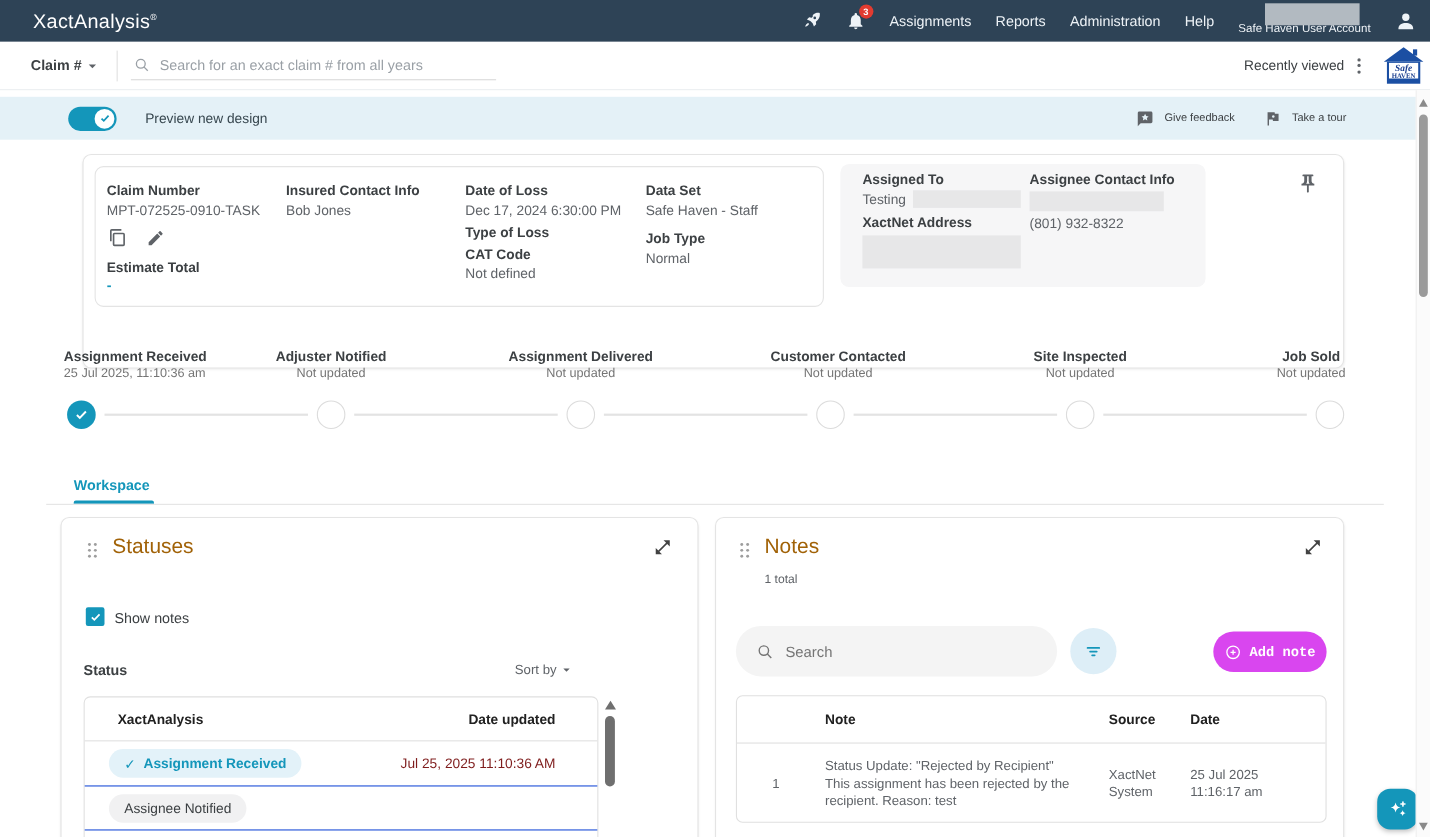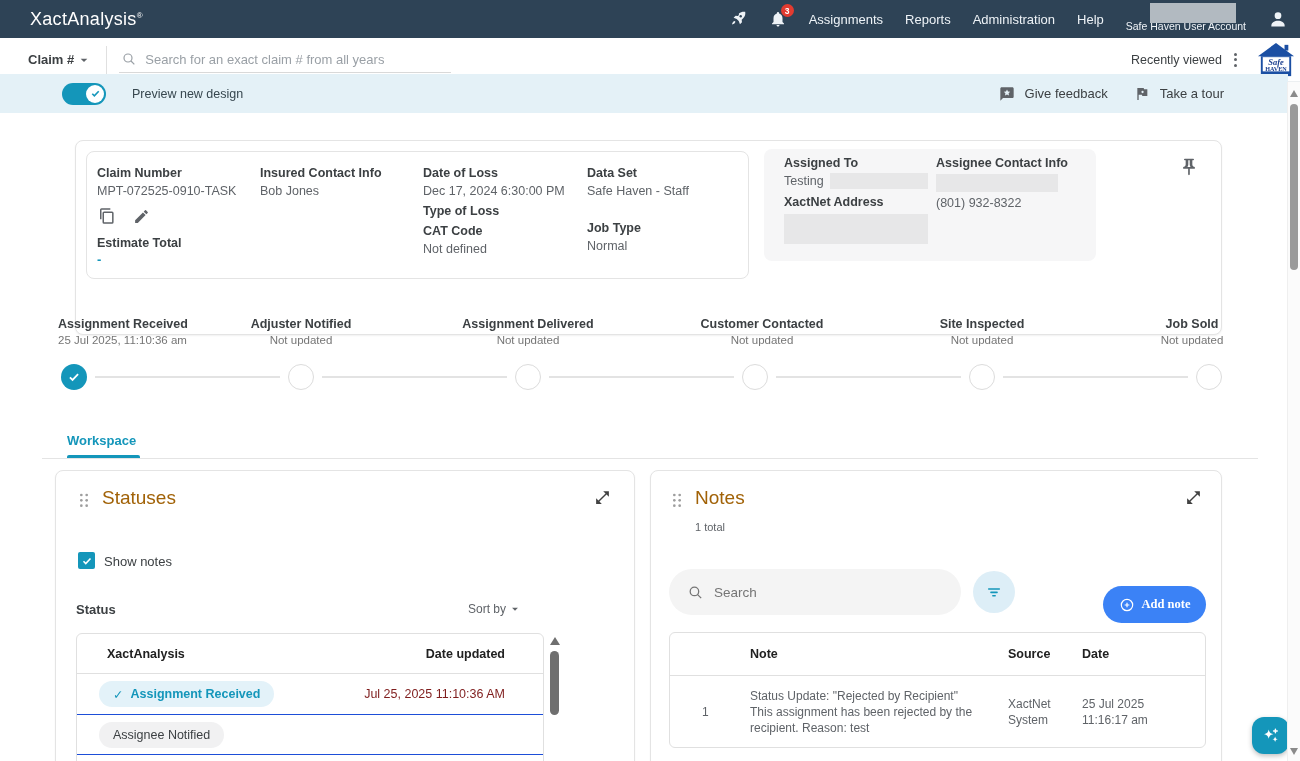--- a/index.html
+++ b/index.html
@@ -27,28 +27,28 @@
                display:flex; align-items:center; padding-left:28px; border-bottom:1px solid #eceff1; }
   .claim-select { display:flex; align-items:center; gap:2px; font-size:13px; font-weight:700; color:#3c4043; cursor:pointer; }
   .vdivider { width:1px; height:28px; background:#e0e0e0; margin:0 12px 0 14px; }
   .search-wrap { display:flex; align-items:center; gap:8px; border-bottom:1px solid #d9d9d9; width:332px; padding:5px 2px; color:#9aa0a6; }
   .search-wrap input { border:none; outline:none; font-size:13px; color:#3c4043; width:290px; font-family:inherit; }
   .search-wrap input::placeholder { color:#9aa0a6; }
   .sr-right { margin-left:auto; display:flex; align-items:center; gap:6px; padding-right:5px; }
   .recently { font-size:12.5px; color:#3c4043; cursor:pointer; }
 
   
-  .banner { position:absolute; top:74px; left:0; width:1288px; height:39px; background:#e4f1f7;
+  .banner { position:absolute; top:88px; left:0; width:1288px; height:39px; background:#e4f1f7;
             display:flex; align-items:center; padding:0 64px 0 62px; }
   .toggle { width:44px; height:22px; border-radius:11px; background:#1496ba; position:relative; cursor:pointer; }
   .knob { position:absolute; right:2px; top:2px; width:18px; height:18px; border-radius:50%; background:#fff;
           display:flex; align-items:center; justify-content:center; }
   .banner-label { font-size:12.5px; color:#37474f; margin-left:26px; }
   .banner-right { margin-left:auto; display:flex; align-items:center; gap:26px; }
-  .banner-link { display:flex; gap:10px; font-size:13px; color:#3c4043; cursor:pointer; }
+  .banner-link { display:flex; align-items:center; gap:10px; font-size:10px; color:#3c4043; cursor:pointer; }
   .banner-link svg { color:#5f6368; }
 
   
   .card { position:absolute; background:#fff; border:1px solid #e4e4e4; border-radius:8px; box-shadow:0 1px 2px rgba(0,0,0,.06); }
   .flabel { font-size:12.5px; font-weight:700; color:#3c4043; line-height:18px; }
   .fvalue { font-size:12.5px; color:#5f6368; line-height:18px; }
   .inner-box { position:absolute; left:10px; top:10px; width:663px; height:128px; border:1px solid #e4e4e4; border-radius:8px; }
   .ccol { position:absolute; top:12px; }
   .icon-row { display:flex; align-items:center; gap:16px; margin:6px 0 8px 0; color:#5f6368; }
   .est-dash { color:#1496ba; font-weight:700; font-size:13px; }
@@ -89,23 +89,23 @@
   .tbl-scroll-arrow { position:absolute; left:494px; top:166px; width:0; height:0;
                       border-left:5px solid transparent; border-right:5px solid transparent; border-bottom:8px solid #6f6f6f; }
   .tbl-scroll-thumb { position:absolute; left:494px; top:180px; width:9px; height:64px; background:#6f6f6f; border-radius:4.5px; }
 
   .search-pill { position:absolute; left:18px; top:98px; width:292px; height:46px; border-radius:23px; background:#f4f4f4;
                  display:flex; align-items:center; gap:10px; padding:0 18px; color:#757575; }
   .search-pill input { border:none; outline:none; background:transparent; font-size:13.5px; color:#3c4043; width:210px; font-family:inherit; }
   .search-pill input::placeholder { color:#757575; }
   .filter-btn { position:absolute; left:322px; top:100px; width:42px; height:42px; border-radius:50%; background:#ddeef7;
                 display:flex; align-items:center; justify-content:center; color:#1496ba; cursor:pointer; }
-  .add-note-btn { position:absolute; left:452px; top:103px; width:103px; height:37px; border-radius:19px; background:#3b82f6;
+  .add-note-btn { position:absolute; left:452px; top:103px; width:103px; height:37px; border-radius:19px; background:#d946ef;
                   border:none; color:#fff; font-size:12.5px; font-weight:700; display:flex; align-items:center; justify-content:center; gap:7px;
-                  cursor:pointer; font-family:Liberation Serif, serif;margin-top:12px; }
+                  cursor:pointer; font-family:Liberation Mono, monospace; }
 
   .ntable { position:absolute; left:18px; top:161px; width:537px; border:1px solid #e0e0e0; border-radius:6px; background:#fff; }
   .ntable-head { display:grid; grid-template-columns:80px 258px 74px auto; align-items:center; height:43px;
                  border-bottom:1px solid #e0e0e0; font-size:12.5px; font-weight:700; color:#212121; }
   .ntable-row { display:grid; grid-template-columns:80px 258px 74px auto; align-items:center; min-height:71px; font-size:12px; color:#5f6368; }
   .ncell-num { padding-left:32px; }
   .ncell-date { padding-right:28px; }
   .note-line { line-height:16px; }
 
   
@@ -245,21 +245,21 @@
       <div class="ccol" style="left:336px;">
         <div class="flabel">Date of Loss</div>
         <div class="fvalue">Dec 17, 2024 6:30:00 PM</div>
         <div class="flabel" style="margin-top:2px;">Type of Loss</div>
         <div class="flabel" style="margin-top:2px;">CAT Code</div>
         <div class="fvalue">Not defined</div>
       </div>
       <div class="ccol" style="left:500px;">
         <div class="flabel">Data Set</div>
         <div class="fvalue">Safe Haven - Staff</div>
-        <div class="flabel" style="margin-top:19px;">Job Type</div>
+        <div class="flabel" style="margin-top:8px;">Job Type</div>
         <div class="fvalue">Normal</div>
       </div>
     </div>
 
     <div class="gray-box">
       <div class="ccol" style="left:20px; top:5px;">
         <div class="flabel">Assigned To</div>
         <div style="display:flex; align-items:center; gap:6px;">
           <span class="fvalue">Testing</span>
           <span class="redact" style="width:98px; height:16px; display:inline-block;"></span>

